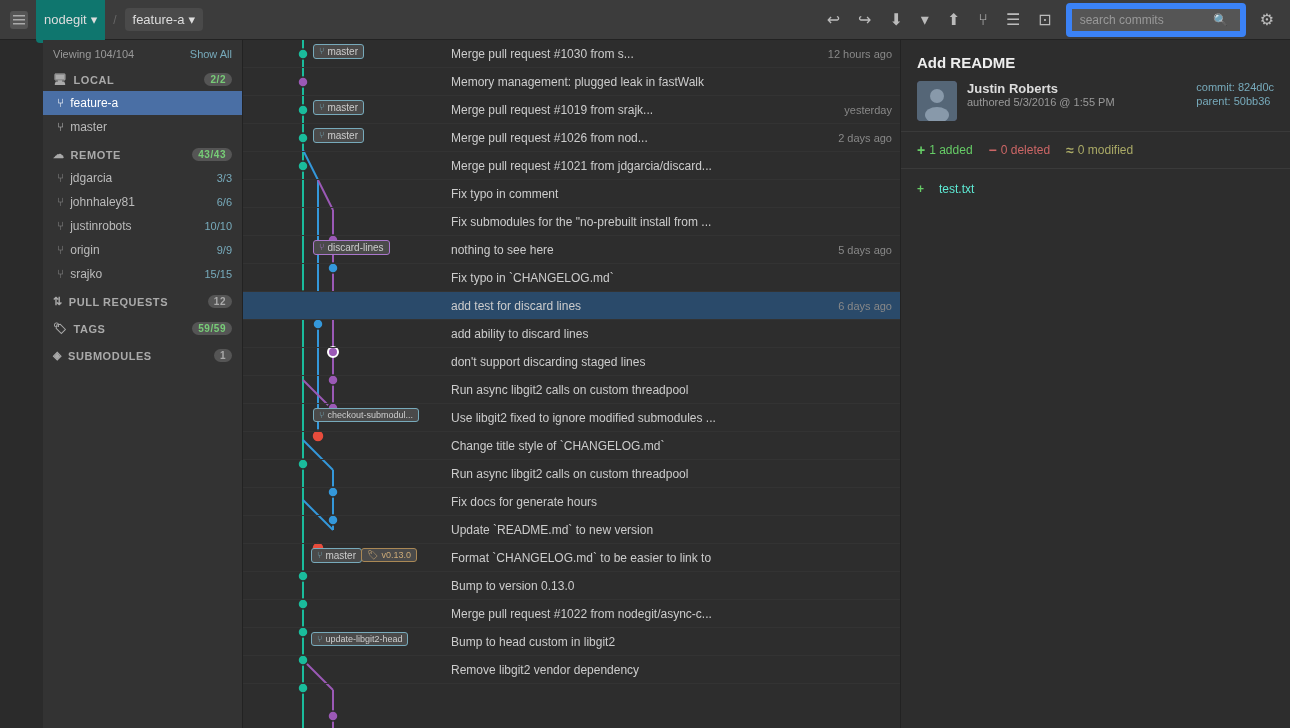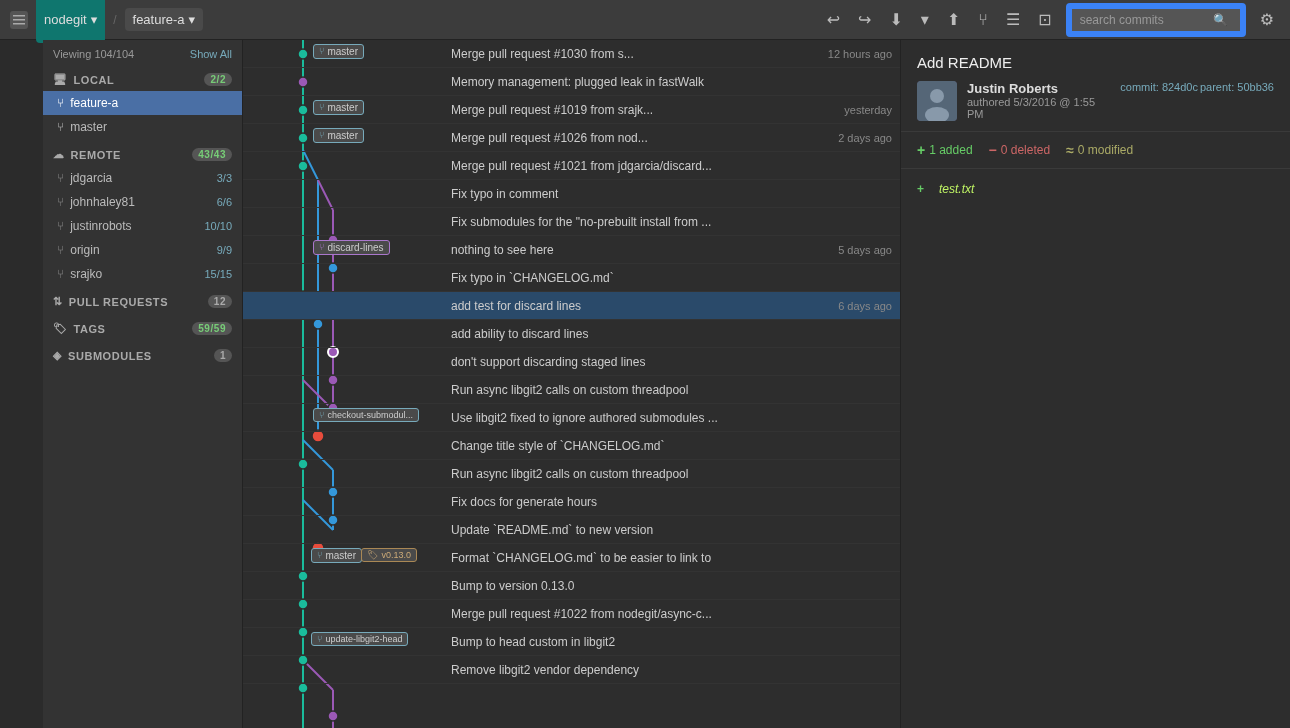--- a/index.html
+++ b/index.html
@@ -217,40 +217,40 @@
       display: flex;
       flex-direction: column;
       overflow: hidden;
     }
     .right-panel-header {
       padding: 14px 16px 10px;
       border-bottom: 1px solid #3a3a3a;
     }
     .right-panel-title {
       font-size: 15px;
-      font-weight: 400;
+      font-weight: 700;
       color: #eee;
       margin-bottom: 10px;
     }
     .commit-meta {
       display: flex; align-items: flex-start; gap: 10px;
     }
     .commit-avatar {
       width: 40px; height: 40px;
       border-radius: 4px;
       background: #557;
       flex-shrink: 0;
       display: flex; align-items: center; justify-content: center;
       font-size: 16px;
     }
     .commit-meta-info { flex: 1; }
     .commit-author { font-size: 13px; font-weight: 600; color: #ddd; }
     .commit-date { font-size: 11px; color: #999; }
     .commit-hash-info {
-      display: flex; flex-direction: row; align-items: center; gap: 2px;
+      display: flex; flex-direction: column; align-items: flex-start; gap: 2px;
     }
     .commit-hash { font-size: 11px; color: #999; }
     .commit-hash span { color: #7ab; }
 
     
     .diff-stats {
       display: flex; align-items: center; gap: 16px;
       padding: 10px 16px;
       border-bottom: 1px solid #3a3a3a;
     }
@@ -261,21 +261,21 @@
 
     
     .file-list { padding: 8px 0; overflow-y: auto; flex: 1; }
     .file-item {
       display: flex; align-items: center; gap: 8px;
       padding: 5px 16px;
       cursor: pointer;
     }
     .file-icon { font-size: 12px; font-weight: bold; width: 14px; }
     .file-icon.added { color: #6c6; }
-    .file-name { color: #bef264; font-size: 12px; font-style: italic; }
+    .file-name { color: #5eead4; font-size: 12px; }
 
     
     .graph-svg {
       position: absolute;
       top: 0; left: 0;
       pointer-events: none;
     }
   </style>
 </head>
 <body>
@@ -611,21 +611,21 @@
 
 
         <div class="commit-row" style="height:28px;">
           <div class="commit-graph-col" style="position:relative;">
             <span class="branch-label checkout" style="left:70px; top:4px; font-size:9px; white-space:nowrap; overflow:hidden; max-width:110px;">
               <span class="branch-label-icon">⑂</span>
               <span>checkout-submodul...</span>
             </span>
           </div>
           <div class="commit-message-col">
-            <span class="commit-msg">Use libgit2 fixed to ignore authored submodules ...</span>
+            <span class="commit-msg">Use libgit2 fixed to ignore modified submodules ...</span>
           </div>
         </div>
 
         <div class="commit-row" style="height:28px;">
           <div class="commit-graph-col"></div>
           <div class="commit-message-col">
             <span class="commit-msg">Change title style of `CHANGELOG.md`</span>
           </div>
         </div>
 

